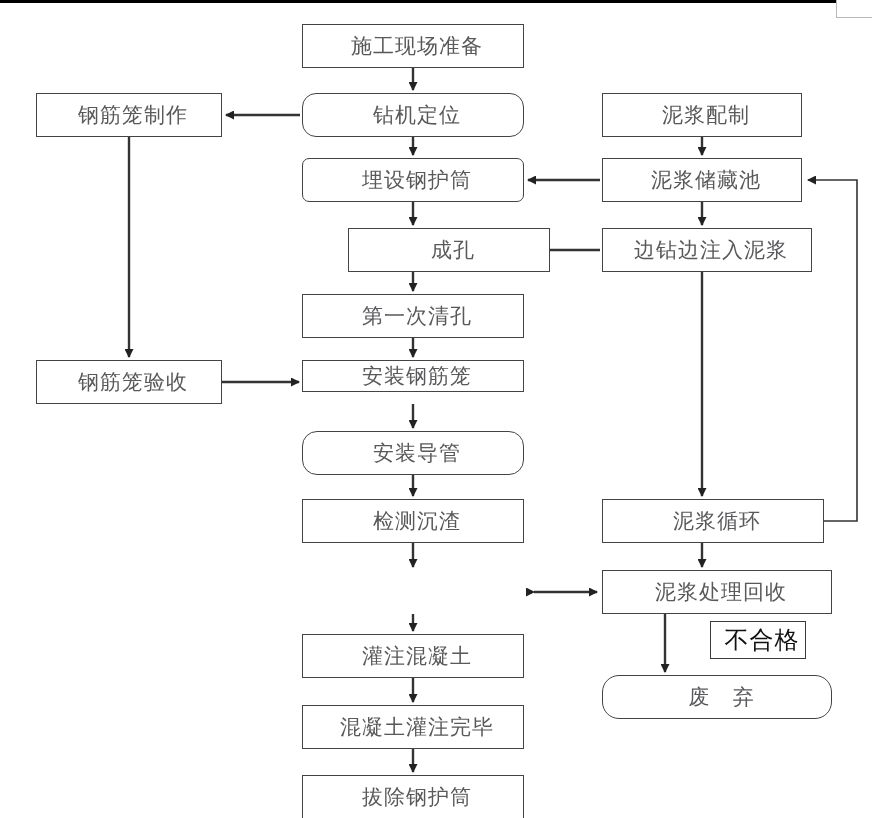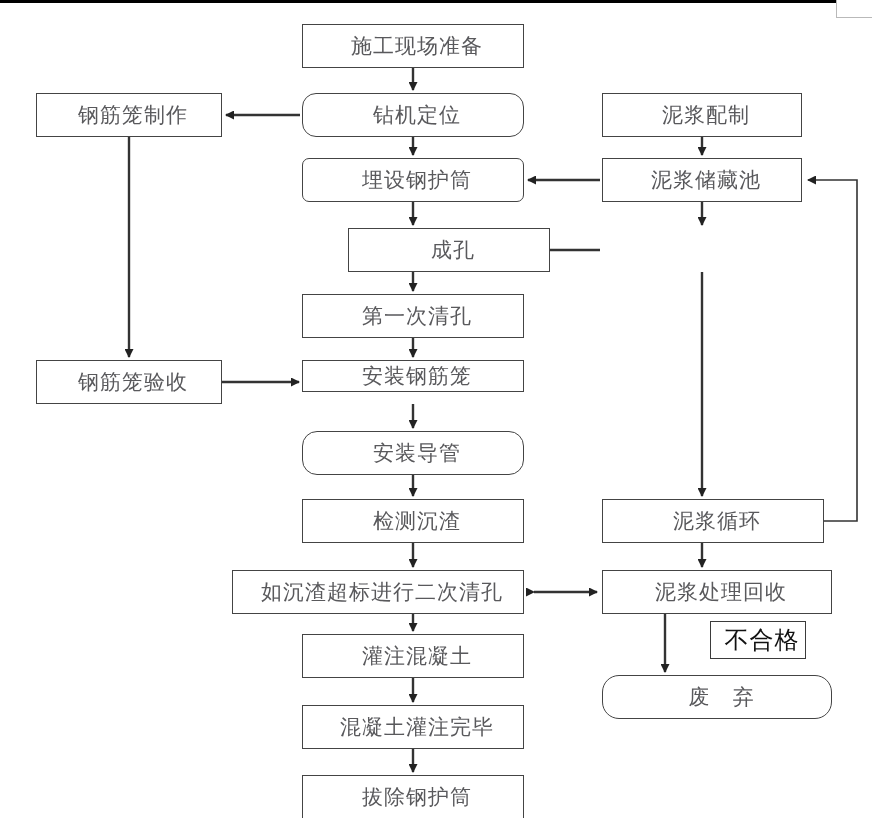--- a/index.html
+++ b/index.html
@@ -151,23 +151,20 @@
   </div>
 
   <div class="node" style="left:302px;top:431px;width:222px;height:44px;border-radius:15px;">
     <span>安装导管</span>
   </div>
 
   <div class="node" style="left:302px;top:499px;width:222px;height:44px;">
     <span>检测沉渣</span>
   </div>
 
-  <div class="node" style="left:232px;top:570px;width:292px;height:44px;">
-    <span>如沉渣超标进行二次清孔</span>
-  </div>
 
   <div class="node" style="left:302px;top:634px;width:222px;height:44px;">
     <span>灌注混凝土</span>
   </div>
 
   <div class="node" style="left:302px;top:705px;width:222px;height:44px;">
     <span>混凝土灌注完毕</span>
   </div>
 
   <div class="node" style="left:302px;top:775px;width:222px;height:44px;">
@@ -183,20 +180,23 @@
   </div>
 
   <div class="node" style="left:602px;top:93px;width:200px;height:44px;">
     <span>泥浆配制</span>
   </div>
 
   <div class="node" style="left:602px;top:158px;width:200px;height:44px;">
     <span>泥浆储藏池</span>
   </div>
 
+  <div class="node" style="left:602px;top:228px;width:210px;height:44px;">
+    <span>边钻边注入泥浆</span>
+  </div>
 
   <div class="node" style="left:602px;top:499px;width:222px;height:44px;">
     <span>泥浆循环</span>
   </div>
 
   <div class="node" style="left:602px;top:570px;width:230px;height:44px;">
     <span>泥浆处理回收</span>
   </div>
 
   <div class="node dark-text" style="left:710px;top:621px;width:96px;height:38px;">

